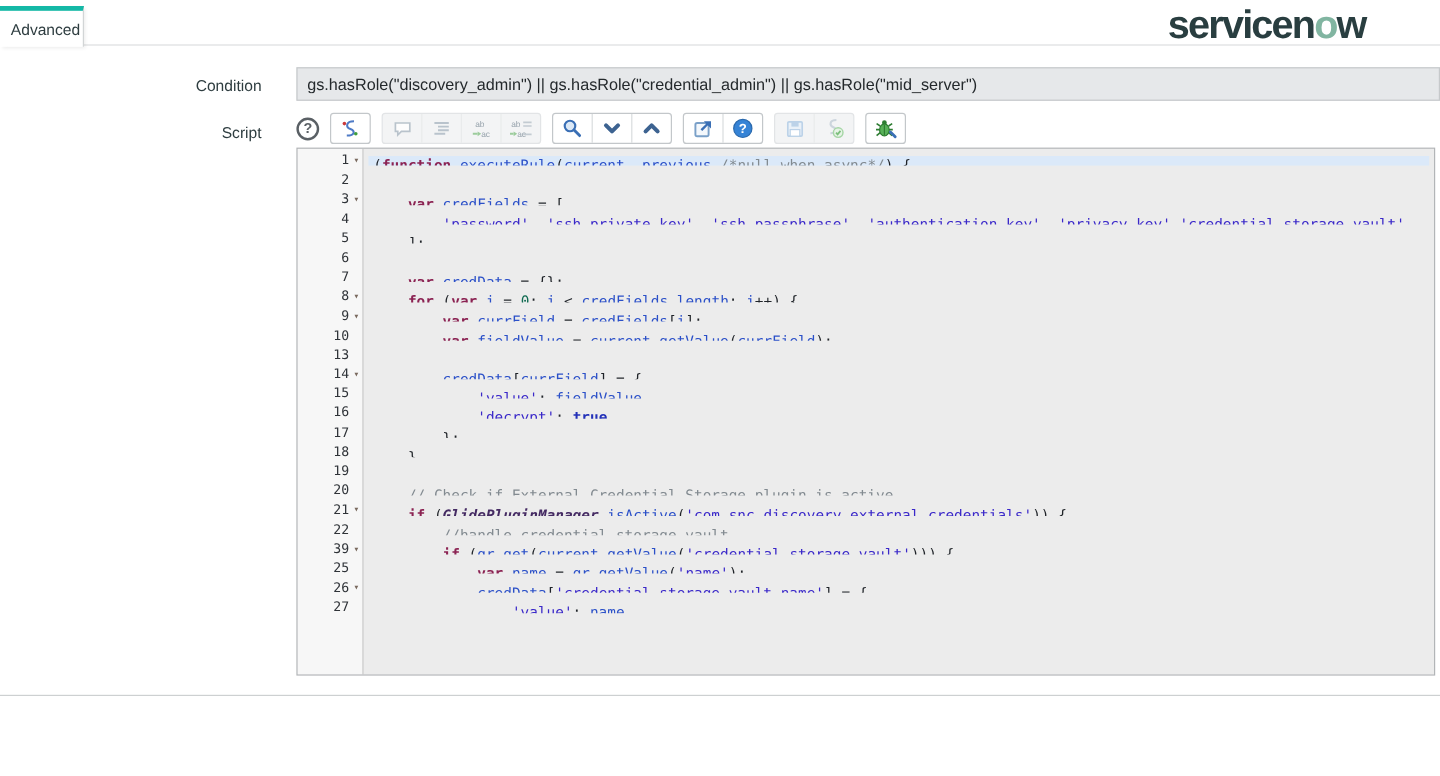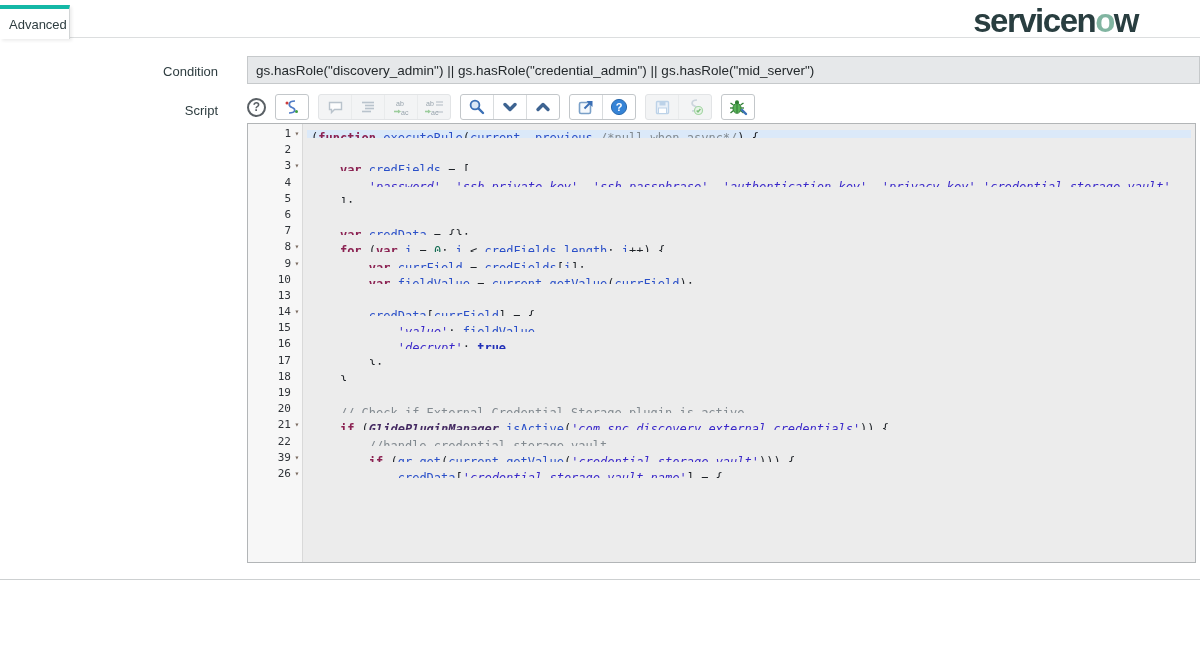--- a/index.html
+++ b/index.html
@@ -44,21 +44,21 @@
   .cm-row{display:flex;height:16.2px;line-height:16.2px;}
   .cm-gutter-cell{width:55px;flex:0 0 55px;display:flex;justify-content:flex-end;align-items:center;
         box-sizing:border-box;}
   .cm-num{color:#2f3338;font-size:11px;}
   .cm-fold{width:12px;font-size:8px;color:#7a6a5f;text-align:center;cursor:pointer;}
   .cm-code{flex:1;margin:4px;padding:0 4px 0 4px;white-space:pre;color:var(--plain,#1f2328);
         font-family:inherit;font-size:inherit;line-height:inherit;overflow:hidden;}
   .cm-row.active .cm-code{background:var(--active_line_bg,#dbe9f9);}
   .t-k{color:var(--keyword,#8b2252);font-weight:bold;}
   .t-d{color:var(--variable,#2b50c8);}
-  .t-s{color:var(--string,#3a28c9);font-style:italic;}
+  .t-s{color:var(--string,#3a28c9);}
   .t-c{color:var(--comment,#828a90);}
   .t-n{color:var(--number,#0f6a50);}
   .t-a{color:var(--atom,#2230b8);font-weight:bold;}
   .t-g{color:var(--glide,#452b63);font-weight:bold;font-style:italic;}
   .t-p{color:var(--plain,#1f2328);}
 
   .bottom-divider{position:absolute;left:0;top:579px;width:1200px;height:1px;background:#cdd0d1;}
 </style>
 </head>
 <body>
@@ -345,22 +345,36 @@
         </div>
         <div class="cm-row">
           <div class="cm-gutter-cell">
             <span class="cm-num">39</span>
             <span class="cm-fold">▾</span>
           </div>
           <pre class="cm-code"><span class="t-p">        </span><span class="t-k">if</span><span class="t-p"> (</span><span class="t-d">gr</span><span class="t-p">.</span><span class="t-d">get</span><span class="t-p">(</span><span class="t-d">current</span><span class="t-p">.</span><span class="t-d">getValue</span><span class="t-p">(</span><span class="t-s">'credential_storage_vault'</span><span class="t-p">))) {</span></pre>
         </div>
         <div class="cm-row">
           <div class="cm-gutter-cell">
+            <span class="cm-num">25</span>
+            <span class="cm-fold"></span>
+          </div>
+          <pre class="cm-code"><span class="t-p">            </span><span class="t-k">var</span><span class="t-p"> </span><span class="t-d">name</span><span class="t-p"> = </span><span class="t-d">gr</span><span class="t-p">.</span><span class="t-d">getValue</span><span class="t-p">(</span><span class="t-s">'name'</span><span class="t-p">);</span></pre>
+        </div>
+        <div class="cm-row">
+          <div class="cm-gutter-cell">
             <span class="cm-num">26</span>
             <span class="cm-fold">▾</span>
           </div>
           <pre class="cm-code"><span class="t-p">            </span><span class="t-d">credData</span><span class="t-p">[</span><span class="t-s">'credential_storage_vault.name'</span><span class="t-p">] = {</span></pre>
+        </div>
+        <div class="cm-row">
+          <div class="cm-gutter-cell">
+            <span class="cm-num">27</span>
+            <span class="cm-fold"></span>
+          </div>
+          <pre class="cm-code"><span class="t-p">                </span><span class="t-s">'value'</span><span class="t-p">: </span><span class="t-d">name</span><span class="t-p">,</span></pre>
         </div>
       </div>
   </div>
 
   <div class="bottom-divider"></div>
 </div>
 
 </body></html>

